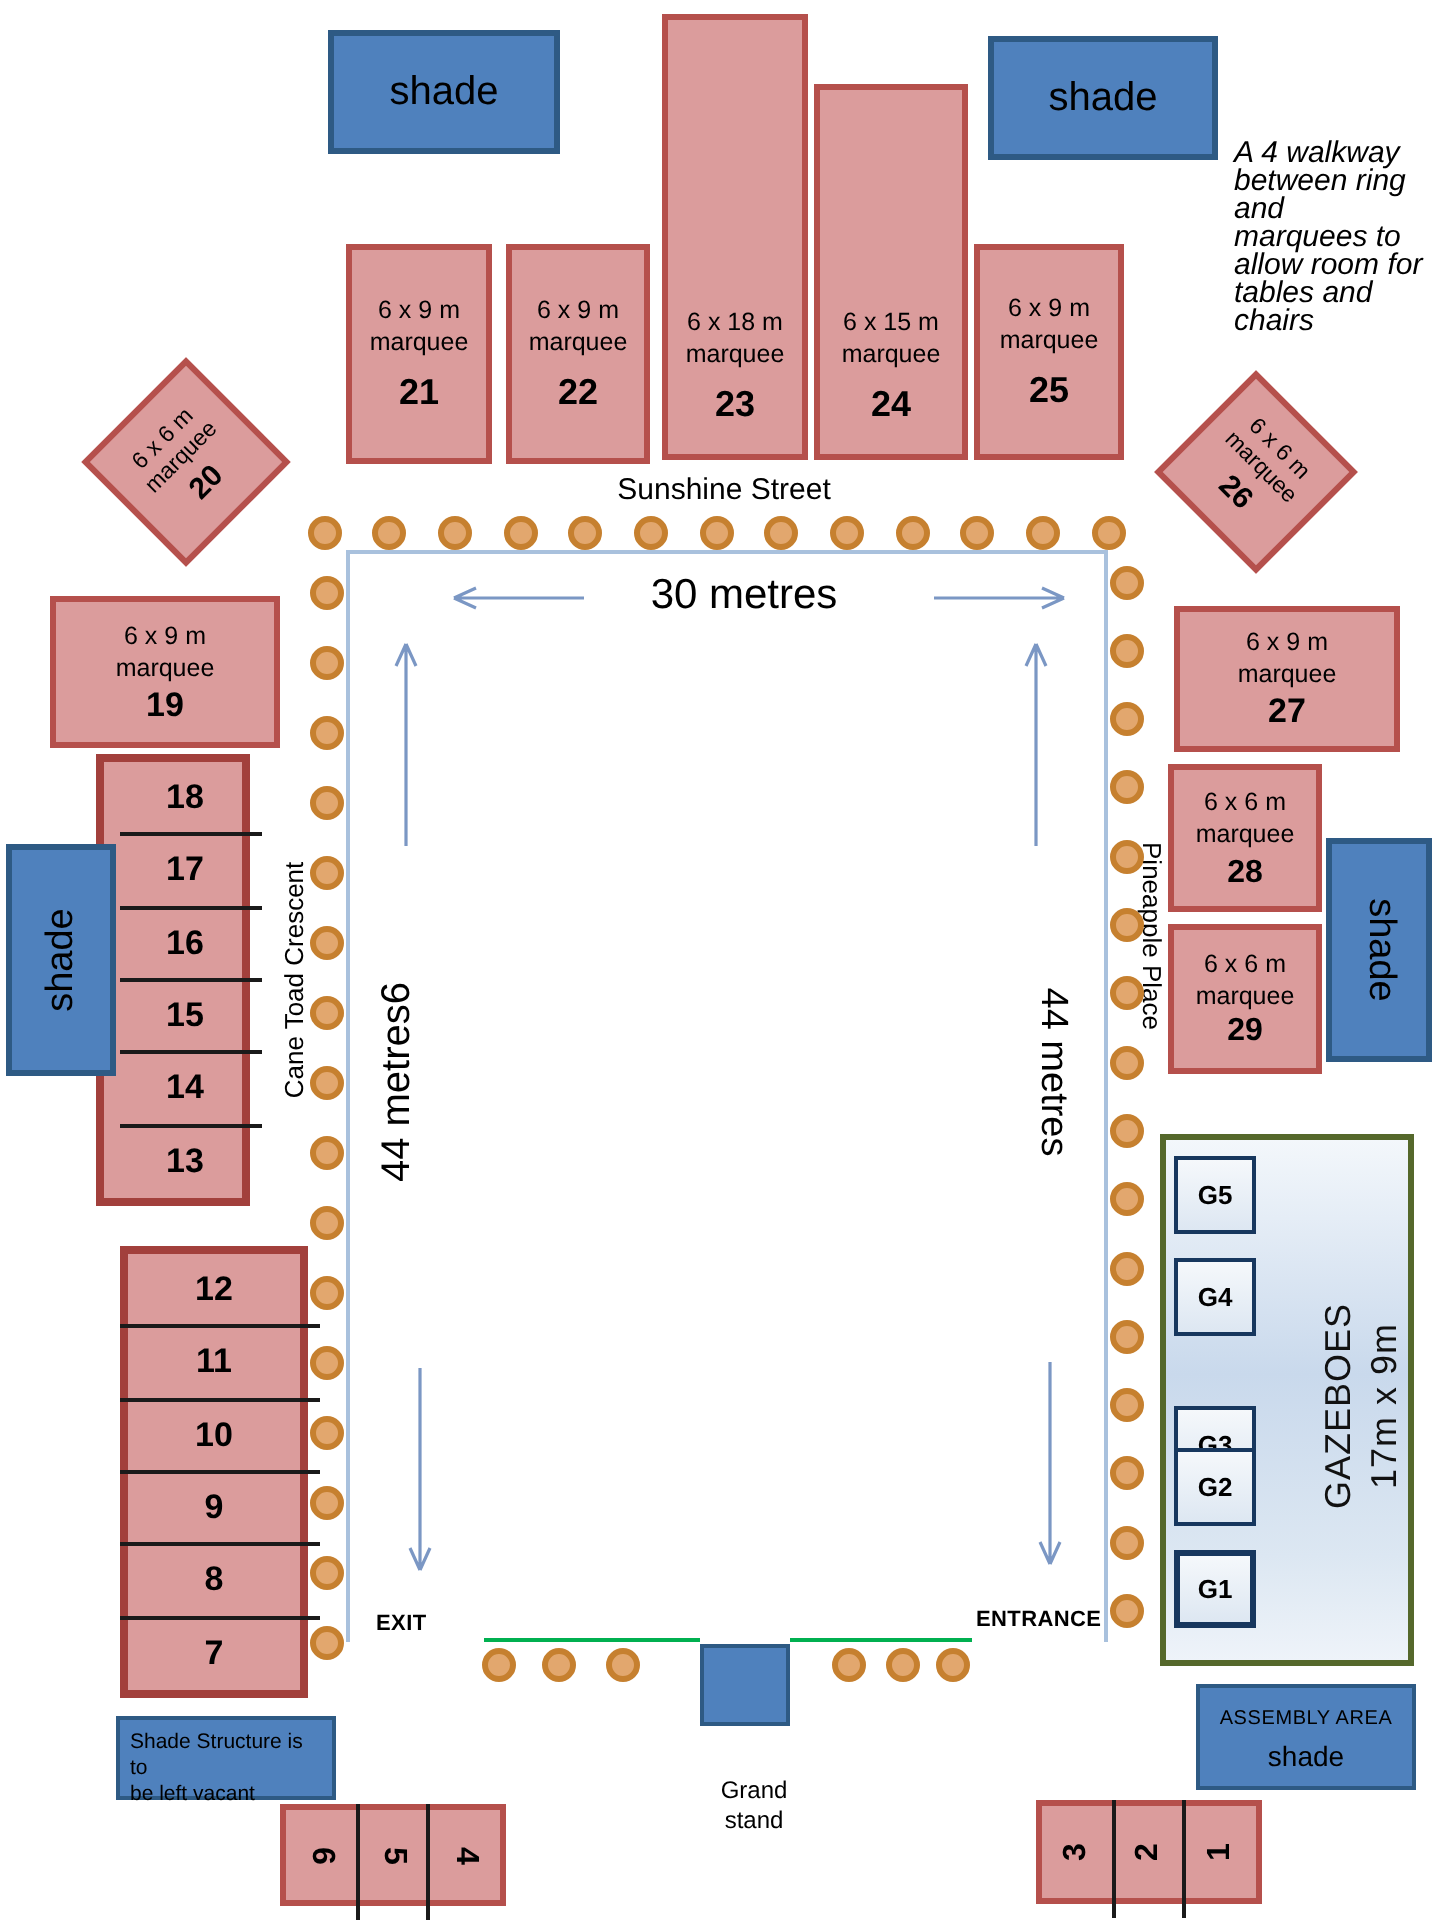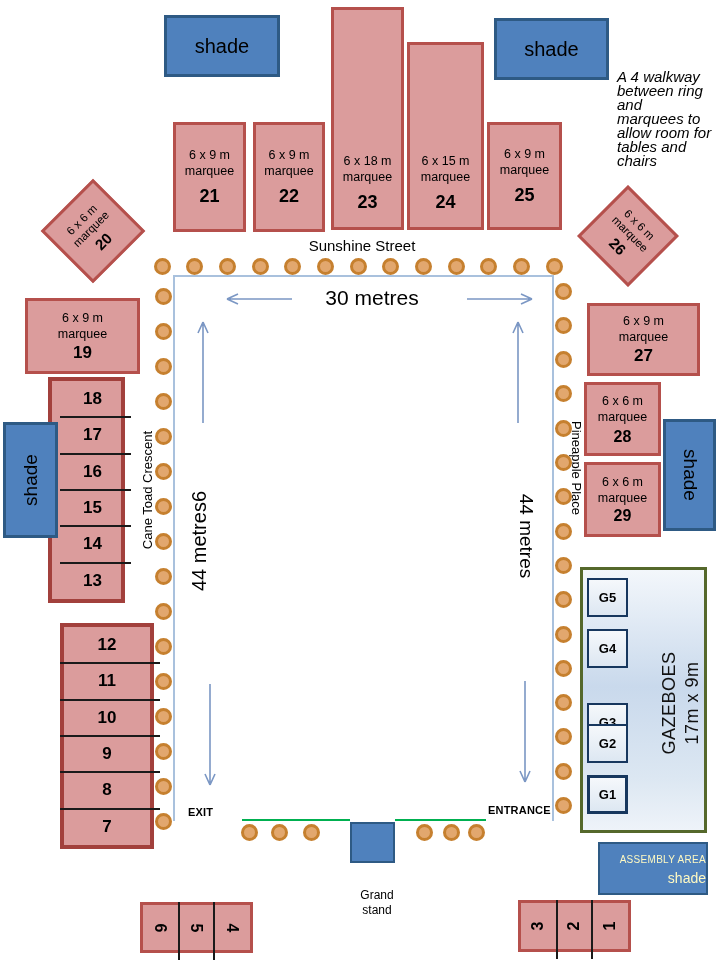--- a/index.html
+++ b/index.html
@@ -86,21 +86,21 @@
     text-align:center;font-size:18px;line-height:23px;letter-spacing:.5px;white-space:nowrap;color:#111;
   }
   
   .note{position:absolute;font-size:15px;line-height:14px;font-style:italic;}
   .shade-note{
     position:absolute;background:var(--shade-fill);border:2px solid var(--shade-border);
     box-sizing:border-box;font-size:10.5px;line-height:13px;padding:5px 3px 0 5px;color:#000;
   }
   .assembly{
     position:absolute;background:var(--shade-fill);border:2px solid var(--shade-border);
-    box-sizing:border-box;text-align:right;color:#fef9c3;
+    box-sizing:border-box;text-align:center;color:#000000;
   }
   .assembly .a-title{font-size:10px;margin-top:10px;letter-spacing:.3px;}
   .assembly .a-sub{font-size:14px;margin-top:5px;}
   .grand-label{position:absolute;text-align:center;font-size:12px;line-height:15px;}
   svg.arrow{position:absolute;overflow:visible;}
 </style>
 </head>
 <body>
 
 <div class="stage">
@@ -242,20 +242,24 @@
 
   <div class="green-line" style="left:242px;top:819px;width:108px;"></div>
   <div class="green-line" style="left:395px;top:819px;width:91px;"></div>
 
   <div class="shade-box" style="left:350px;top:822px;width:45px;height:41px;border-width:2.5px;"></div>
   <div class="grand-label" style="left:352px;top:888px;width:50px;">
     <div>Grand</div>
     <div>stand</div>
   </div>
 
+  <div class="shade-note" style="left:58px;top:858px;width:110px;height:42px;">
+    <div>Shade Structure is to</div>
+    <div>be left vacant</div>
+  </div>
 
   <div class="stall-row" style="left:140px;top:902px;width:113px;height:51px;">
     <div class="stall-cell">
         <span class="rot90">6</span>
       </div>
     <div class="stall-cell">
         <span class="rot90">5</span>
       </div>
     <div class="stall-cell">
         <span class="rot90">4</span>

